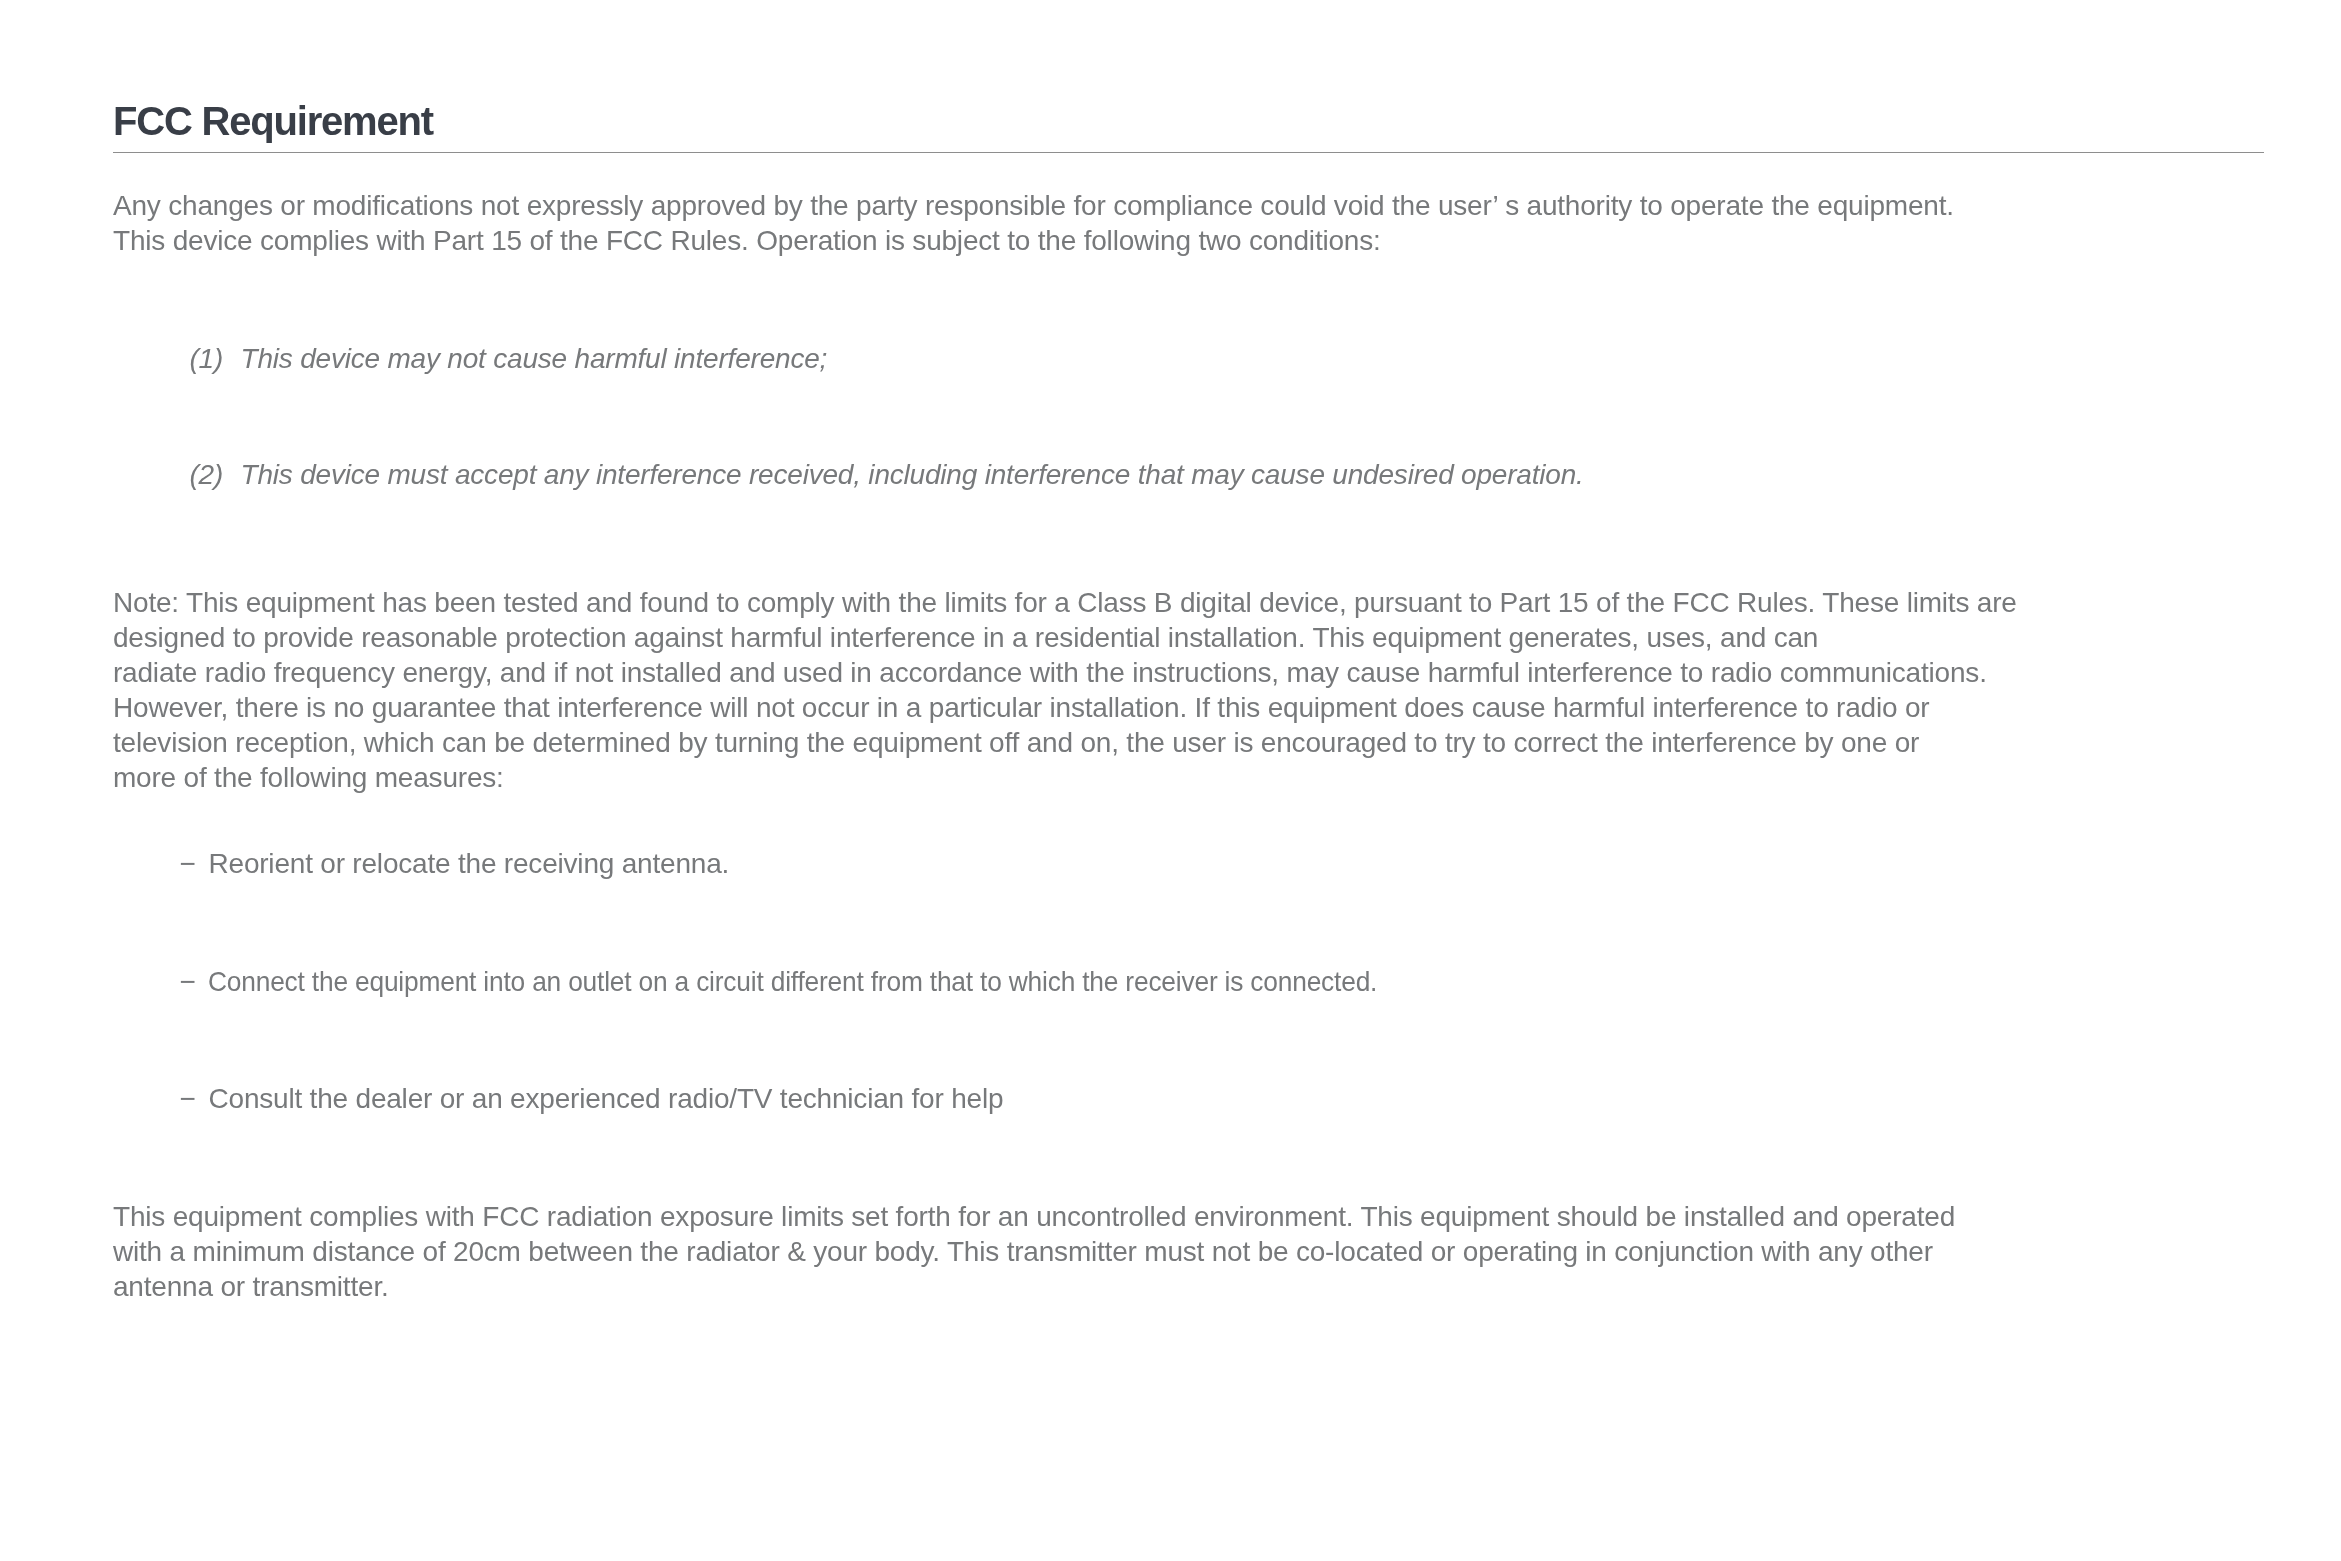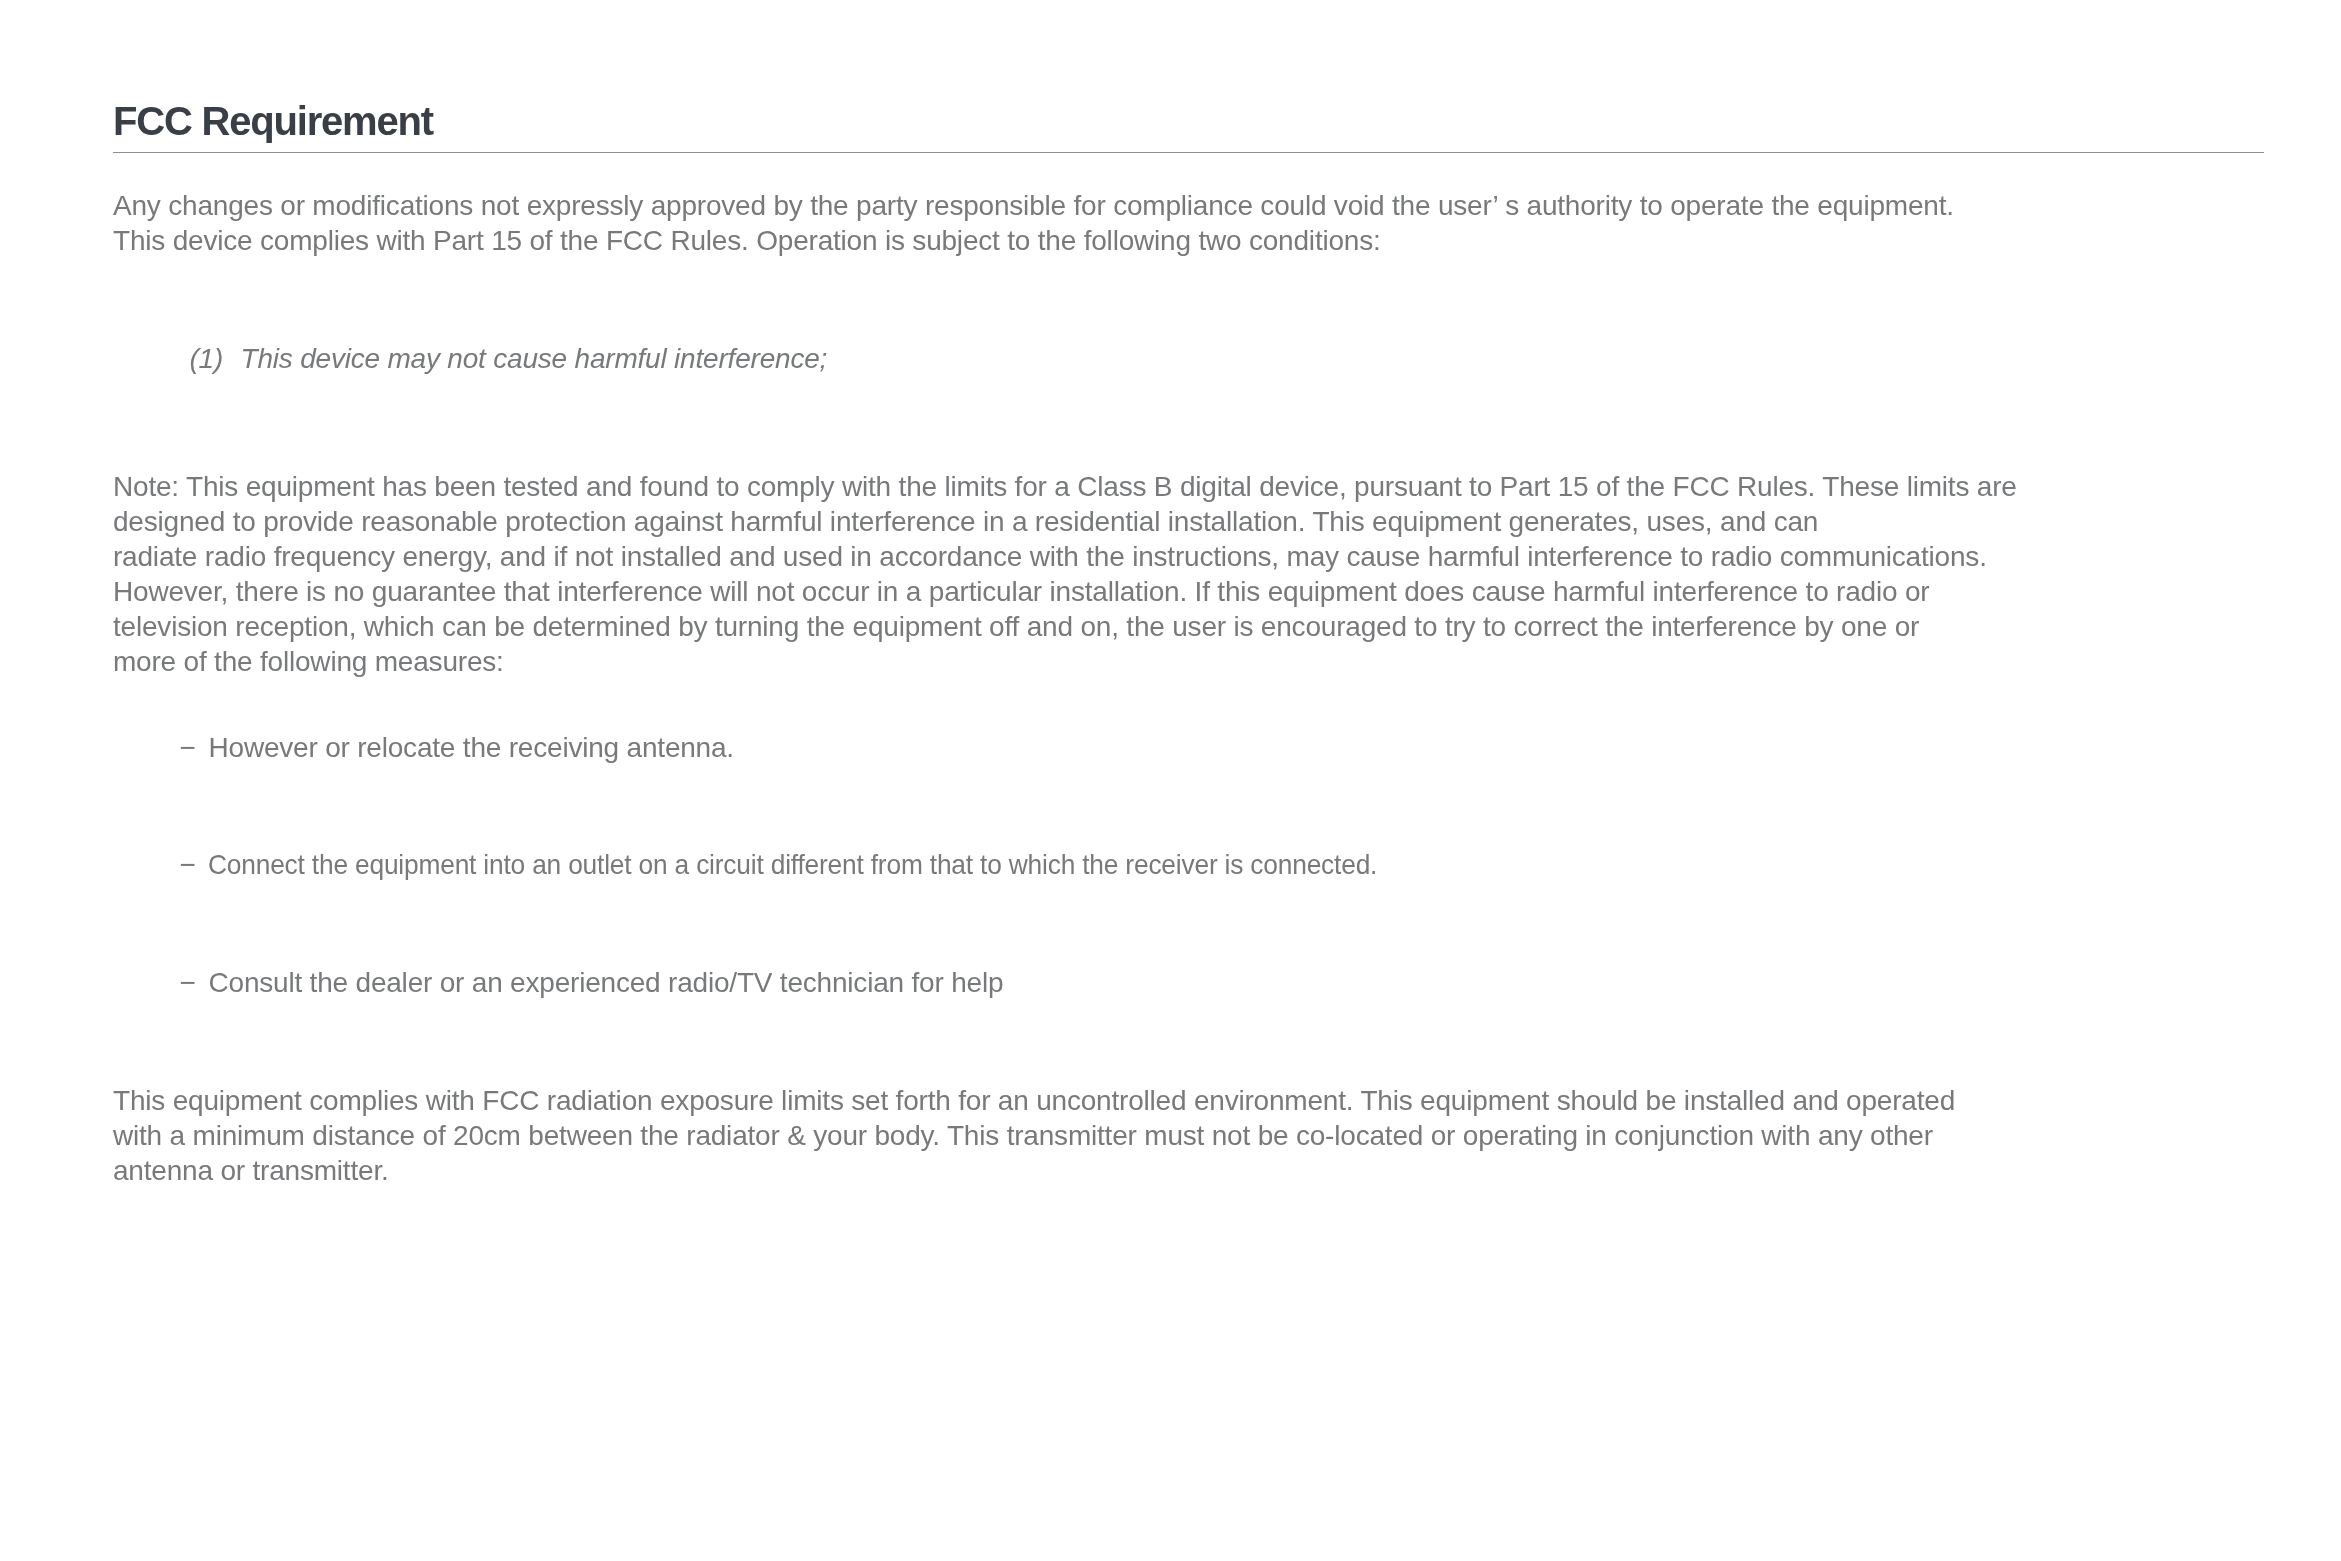--- a/index.html
+++ b/index.html
@@ -92,32 +92,35 @@
 
   <hr class="title-divider">
 
   <p class="para intro">Any changes or modifications not expressly approved by the party responsible for compliance could void the user’ s authority to operate the equipment.
 This device complies with Part 15 of the FCC Rules. Operation is subject to the following two conditions:</p>
 
   <div class="conditions">
     <div class="condition-row">
       <span class="condition-marker">(1)</span><span>This device may not cause harmful interference;</span>
     </div>
+    <div class="condition-row">
+      <span class="condition-marker">(2)</span><span>This device must accept any interference received, including interference that may cause undesired operation.</span>
+    </div>
   </div>
 
   <p class="para note">Note: This equipment has been tested and found to comply with the limits for a Class B digital device, pursuant to Part 15 of the FCC Rules. These limits are
 designed to provide reasonable protection against harmful interference in a residential installation. This equipment generates, uses, and can
 radiate radio frequency energy, and if not installed and used in accordance with the instructions, may cause harmful interference to radio communications.
 However, there is no guarantee that interference will not occur in a particular installation. If this equipment does cause harmful interference to radio or
 television reception, which can be determined by turning the equipment off and on, the user is encouraged to try to correct the interference by one or
 more of the following measures:</p>
 
   <div class="measures">
     <div class="measure-row">
-      <span class="measure-marker">−</span><span>However or relocate the receiving antenna.</span>
+      <span class="measure-marker">−</span><span>Reorient or relocate the receiving antenna.</span>
     </div>
     <div class="measure-row">
       <span class="measure-marker">−</span><span class="condensed">Connect the equipment into an outlet on a circuit different from that to which the receiver is connected.</span>
     </div>
     <div class="measure-row">
       <span class="measure-marker">−</span><span>Consult the dealer or an experienced radio/TV technician for help</span>
     </div>
   </div>
 
   <p class="para exposure">This equipment complies with FCC radiation exposure limits set forth for an uncontrolled environment. This equipment should be installed and operated

